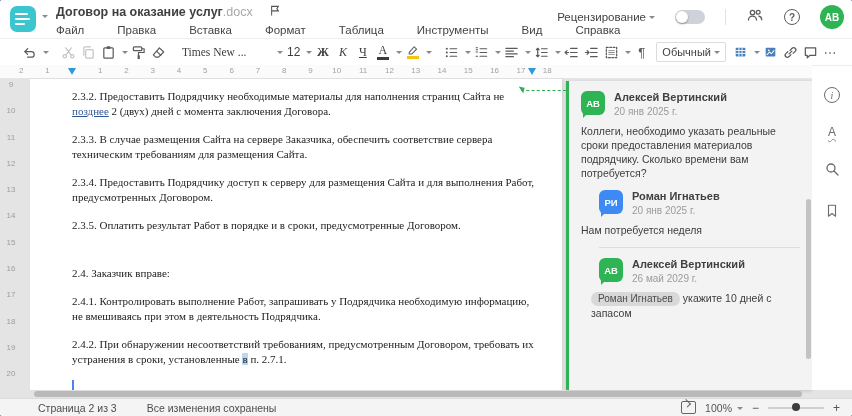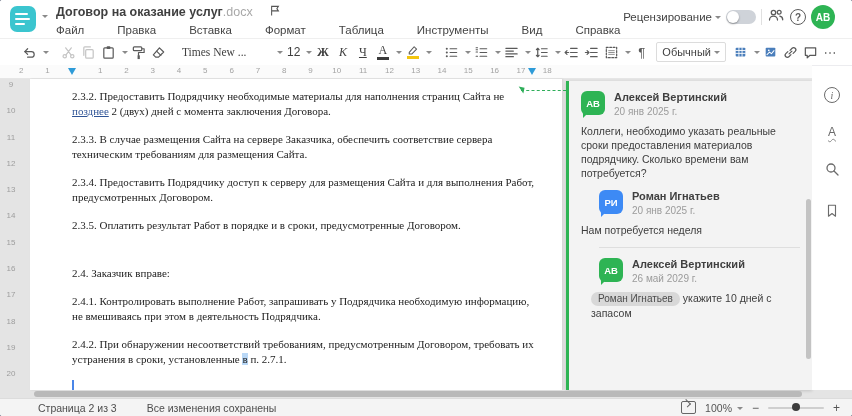--- a/index.html
+++ b/index.html
@@ -14,21 +14,21 @@
   .logo i{display:block;height:2.2px;background:#fff;border-radius:2px;}
   .logo i:nth-child(1){width:13px}.logo i:nth-child(2){width:15px}.logo i:nth-child(3){width:10px}
   .cv{width:0;height:0;border:3.5px solid transparent;border-top-color:#8a8a8a;display:inline-block;margin-left:3px;position:relative;top:2px;}
   .logo-caret{position:absolute;left:39px;top:15px;}
   .title-wrap{position:absolute;left:56px;top:4px;display:flex;align-items:center;font-size:12.5px;}
   .doc-title{font-weight:700;color:#3f3f3f;}
   .doc-ext{color:#a8a8a8;font-weight:400;}
   .flag{margin-left:16px;color:#555;}
   .menu{position:absolute;left:56px;top:24px;display:flex;gap:33px;font-size:11.5px;color:#444;}
   .menu span{cursor:default;}
-  .hdr-right{position:absolute;right:17px;top:0;height:34px;display:flex;align-items:center;gap:5px;}
+  .hdr-right{position:absolute;right:8px;top:0;height:34px;display:flex;align-items:center;gap:20px;}
   .review{font-size:11.5px;color:#444;display:flex;align-items:center;}
   .toggle{width:30px;height:14px;border-radius:8px;background:#cfd3d9;position:relative;}
   .toggle b{position:absolute;left:1px;top:1px;width:12px;height:12px;border-radius:50%;background:#fff;box-shadow:0 1px 2px rgba(0,0,0,.35);}
   .hdr-sep{width:1px;height:16px;background:#e0e0e0;}
   .round-q{width:16px;height:16px;border:1.4px solid #5c5c5c;border-radius:50%;font-size:10px;color:#5c5c5c;
            display:flex;align-items:center;justify-content:center;font-weight:700;box-sizing:border-box;}
   .avatar-top{width:24px;height:24px;border-radius:50%;background:#2eb454;color:#fff;font-size:10px;font-weight:700;
               display:flex;align-items:center;justify-content:center;}
 
   

